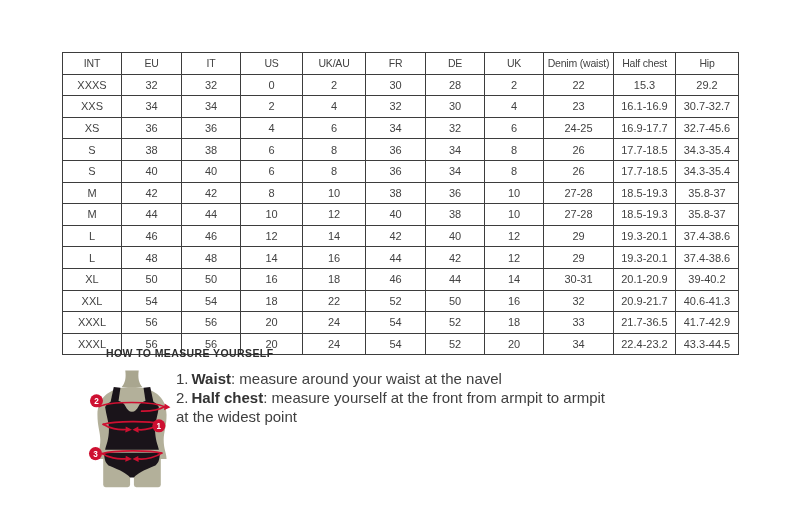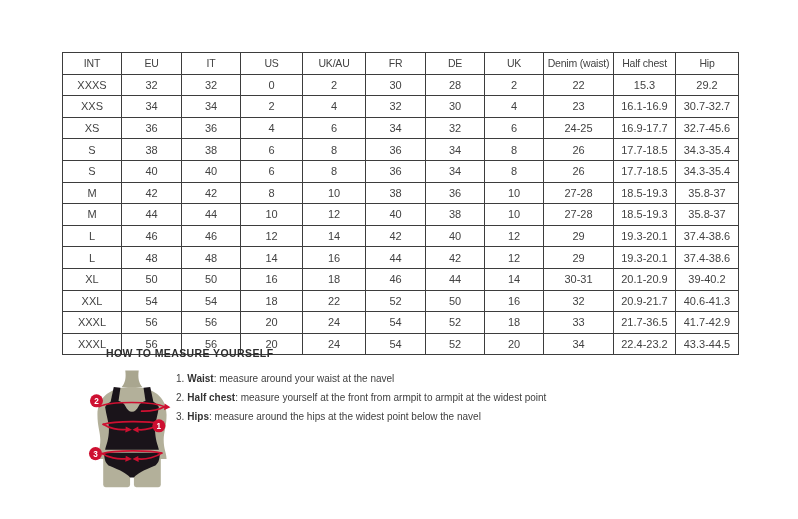--- a/index.html
+++ b/index.html
@@ -18,21 +18,21 @@
     height:20.6px;padding:0;font-weight:400;white-space:nowrap;overflow:hidden;
   }
   table.size-chart th{font-size:10.5px;letter-spacing:-0.2px;}
   
   .measure-title{
     position:absolute;left:66px;top:347px;
     font-size:10.5px;font-weight:700;letter-spacing:0.4px;color:#2e2e2e;margin-left:40px;
   }
   .figure-wrap{position:absolute;left:84px;top:366px;width:96px;height:132px;}
   .steps{position:absolute;left:176px;top:369px;width:440px;}
-  .step{font-size:10px;line-height:19px;color:#3f3f3f;}
+  .step{font-size:15px;line-height:19px;color:#3f3f3f;}
   .step .num{margin-right:3px;}
   .step b{font-weight:700;color:#333;}
 </style>
 </head>
 <body>
 
 <table class="size-chart">
     <colgroup>
       <col style="width: 59px;">
       <col style="width: 60px;">
@@ -294,16 +294,13 @@
   </svg>
 </div>
 
 <div class="steps">
   <div class="step">
     <span class="num">1.</span><b>Waist</b><span>: measure around your waist at the navel</span>
   </div>
   <div class="step">
     <span class="num">2.</span><b>Half chest</b><span>: measure yourself at the front from armpit to armpit at the widest point</span>
   </div>
-  <div class="step">
-    <span class="num">3.</span><b>Hips</b><span>: measure around the hips at the widest point below the navel</span>
-  </div>
 </div>
 
 </body></html>

